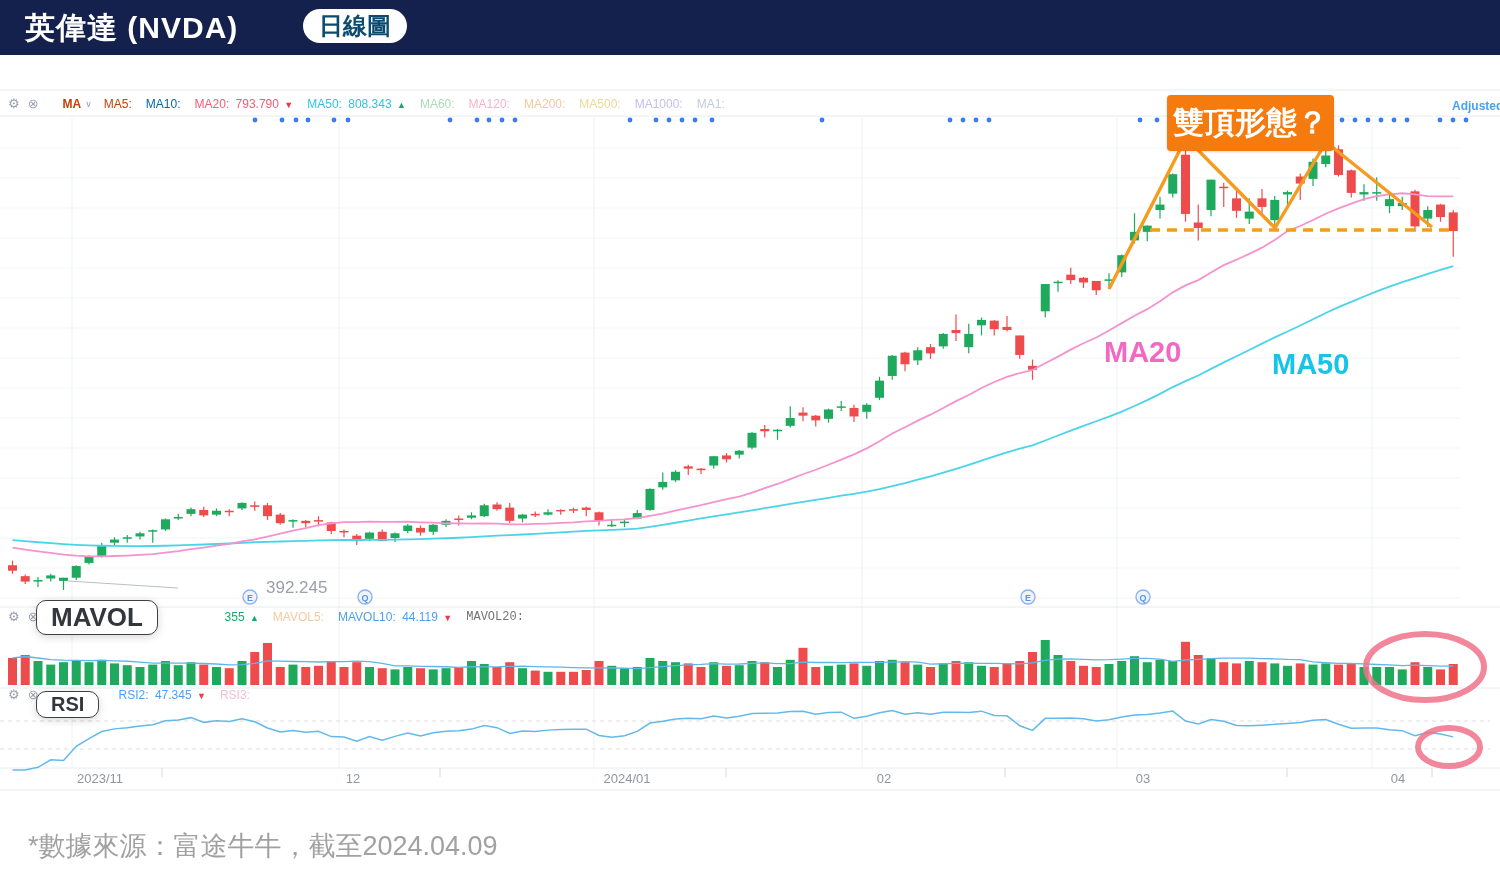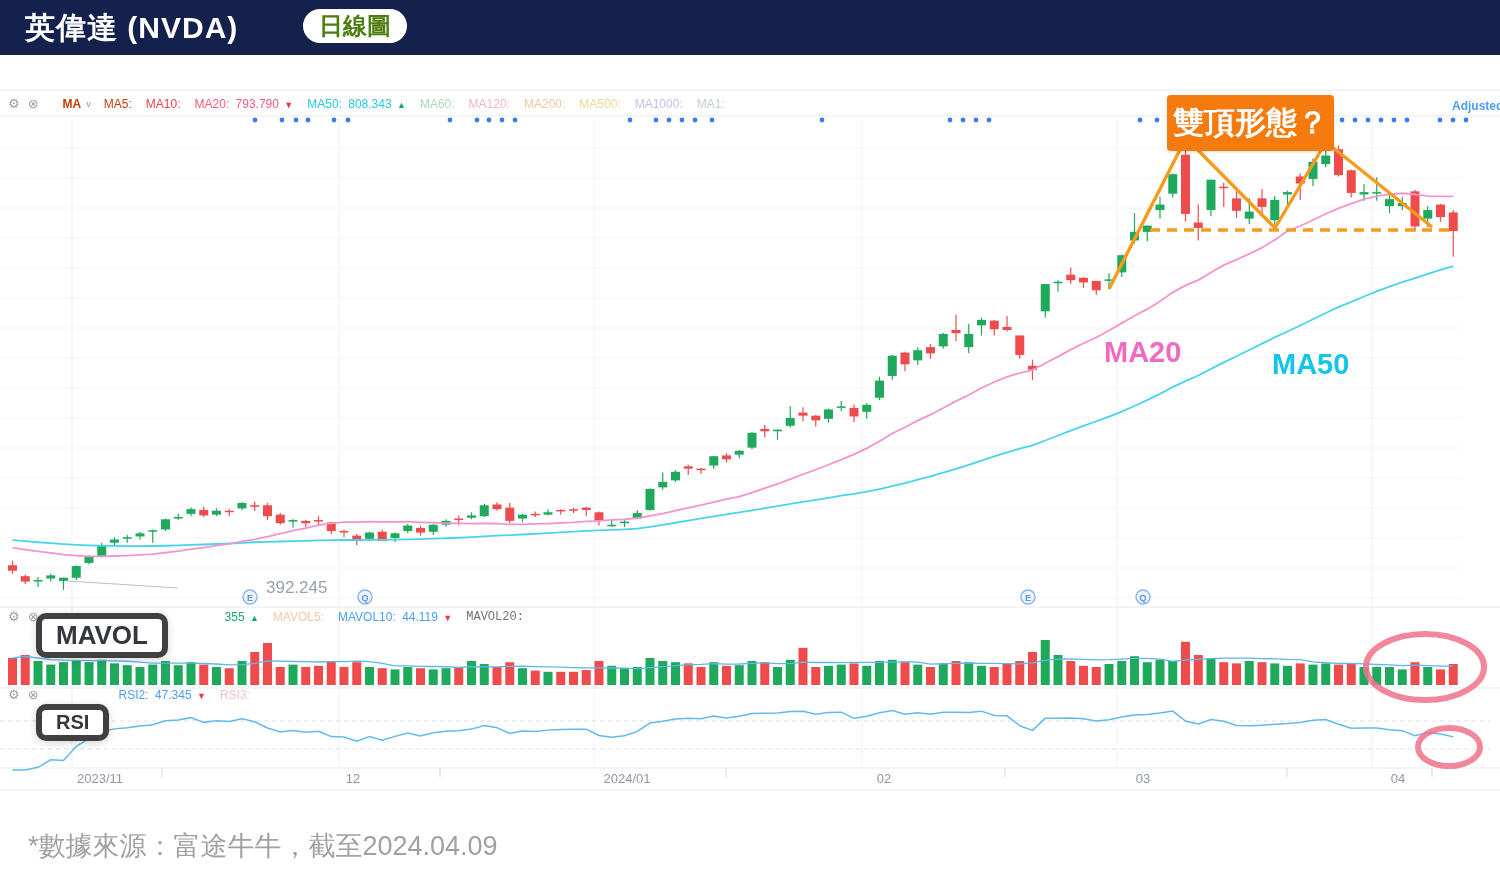--- a/index.html
+++ b/index.html
@@ -3,37 +3,37 @@
 <meta charset="utf-8">
 <style>
   html,body{margin:0;padding:0;background:#fff;width:1500px;height:876px;overflow:hidden;
     font-family:"Liberation Sans",sans-serif;-webkit-font-smoothing:antialiased;}
   .abs{position:absolute;}
   #stage{position:relative;width:1500px;height:876px;background:#fff;}
   
   #hdr{left:0;top:0;width:1500px;height:55px;background:#15214d;}
   #hdr-title{left:25px;top:8px;color:#fff;font-size:30px;font-weight:700;letter-spacing:1px;}
   #hdr-badge{left:303px;top:9px;height:34px;background:#fff;border-radius:18px;
-    color:#4d7c0f;font-size:24px;font-weight:700;line-height:34px;padding:0 16px;}
+    color:#0c4a6e;font-size:24px;font-weight:700;line-height:34px;padding:0 16px;}
   
   .tb{display:flex;align-items:center;font-size:12px;white-space:nowrap;color:#8a8f99;}
   .tb .ico{font-size:13px;color:#9aa0ab;margin-right:8px;}
   .tb .lbl{margin-right:14px;}
   .tb .val{margin-left:3px;}
   .arrow-dn{color:#f23645;font-size:9px;margin-left:2px;}
   .arrow-up{color:#1fa567;font-size:9px;margin-left:2px;}
   #tb-main{left:8px;top:96px;}
   #tb-main .ma-sel{color:#c2410c;font-weight:700;margin-right:4px;margin-left:16px;}
   #tb-main .chev{color:#9aa0ab;font-size:9px;margin-right:12px;}
   #adjusted{left:1452px;top:99px;color:#4a9ff5;font-size:12px;font-weight:600;}
   #tb-mavol{left:8px;top:609px;}
   #tb-rsi{left:8px;top:687px;}
-  .pane-badge{background:#fff;border:6px solid #404040;border-radius:10px;
+  .pane-badge{background:#fff;border:1px solid #404040;border-radius:10px;
     box-shadow:0 2px 8px rgba(0,0,0,.16);color:#33363c;font-weight:700;
-    padding:1px 14px;margin-top:13px;}
+    padding:1px 14px;}
   #badge-mavol{left:36px;top:600px;font-size:26px;}
   #badge-rsi{left:36px;top:691px;font-size:20px;}
   
   #anno-box{left:1167px;top:95px;background:#f57b0f;border-radius:4px;color:#fff;
     font-size:31px;font-weight:700;padding:7px 6px;box-shadow:0 1px 3px rgba(0,0,0,.15);}
   #ma20-lbl{left:1104px;top:336px;font-size:29px;font-weight:700;}
   #ma50-lbl{left:1272px;top:348px;font-size:29px;font-weight:700;}
   #low-lbl{left:266px;top:578px;color:#9aa0ab;font-size:17px;}
   
   .ax{color:#9097a3;font-size:13px;top:771px;transform:translateX(-50%);}
@@ -508,21 +508,21 @@
   <div class="abs" id="hdr"></div>
   <div class="abs" id="hdr-title">英偉達 (NVDA)</div>
   <div class="abs" id="hdr-badge">日線圖</div>
 
   <div class="abs tb" id="tb-main">
     <span class="ico">⚙</span>
     <span class="ico">⊗</span>
     <span class="ma-sel">MA</span>
     <span class="chev">∨</span>
     <span class="lbl" style="color: #c2410c;">MA5:</span>
-    <span class="lbl" style="color: #ef4444;">MA10:</span>
+    <span class="lbl" style="color: #0369a1;">MA10:</span>
     <span class="lbl" style="color: rgb(242, 92, 120);">
       <span>MA20:</span>
       <span class="val">793.790</span>
       <span class="arrow-dn">▼</span>
     </span>
     <span class="lbl" style="color: rgb(43, 199, 220);">
       <span>MA50:</span>
       <span class="val">808.343</span>
       <span class="arrow-up">▲</span>
     </span>

